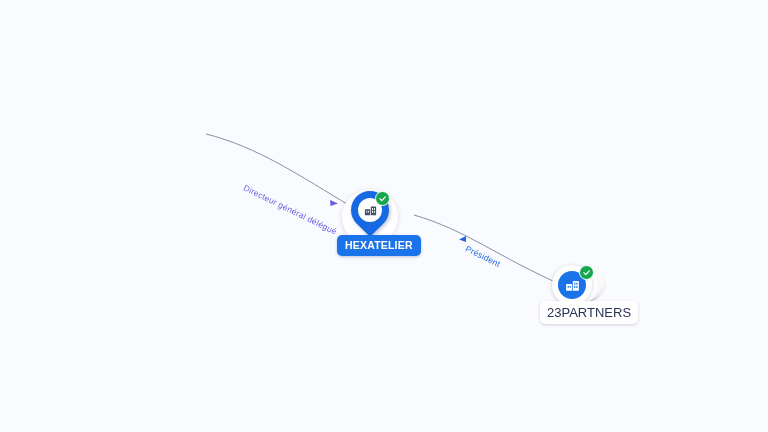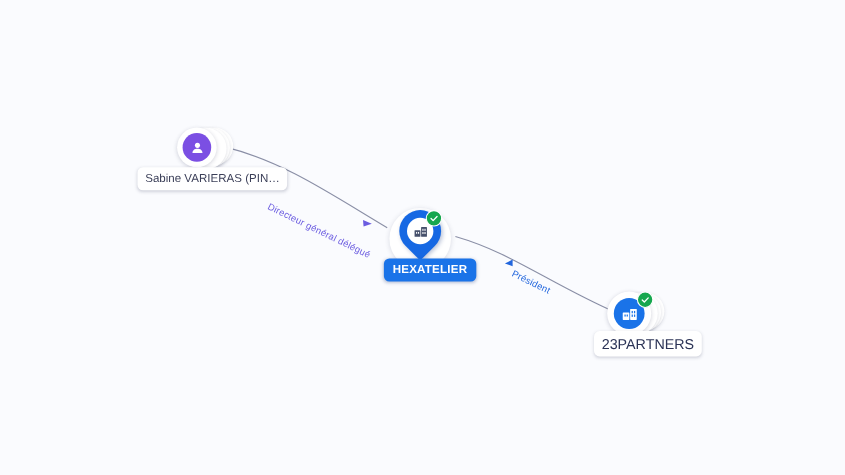--- a/index.html
+++ b/index.html
@@ -82,21 +82,21 @@
     color: #3b3f58;
     white-space: nowrap;
   }
   #person-chip {
     position: absolute;
     left: -35px;
     top: 39px;
   }
 
   
-  #node-pin { left: 349px; top: 185px; }
+  #node-pin { left: 337px; top: 185px; }
   .pin-halo {
     position: absolute;
     left: 5px; top: 4px;
     width: 56px; height: 56px;
     border-radius: 50%;
     background: #ffffff;
     box-shadow: 0 1px 5px rgba(40,45,80,0.16);
   }
   .pin-wrap {
     position: relative;
@@ -220,38 +220,20 @@
     <polygon points="330,200 338,203.5 330.5,206" fill="#6b5ce0"></polygon>
 
     <path d="M 414 215 C 466 230, 500 258, 562 285" fill="none" stroke="#8a8fa6" stroke-width="1"></path>
     <polygon points="466,236 459,239.5 466,242" fill="#2266dd"></polygon>
   </svg>
 
   <div class="edge-label" id="edge-label-dg">Directeur général délégué</div>
 
   <div class="edge-label" id="edge-label-pres">Président</div>
 
-  <div class="node" id="node-person">
-    <div class="person-stack">
-      <div class="stack-card c3"></div>
-      <div class="stack-card c2"></div>
-      <div class="stack-card c1"></div>
-      <div class="person-disc">
-        <div class="person-avatar">
-          <svg width="15" height="15" viewBox="0 0 24 24">
-            <circle cx="12" cy="8.2" r="3.7" fill="#ffffff"></circle>
-            <path d="M4.7 19.5c0-4 3.3-6.2 7.3-6.2s7.3 2.2 7.3 6.2z" fill="#ffffff"></path>
-          </svg>
-        </div>
-      </div>
-    </div>
-    <div id="person-chip">
-      <div class="chip">Sabine VARIERAS (PIN…</div>
-    </div>
-  </div>
 
   <div class="node" id="node-pin">
     <div class="pin-wrap">
       <div class="pin-halo"></div>
       <div class="pin-shape"></div>
       <div class="pin-inner">
         <svg width="15" height="15" viewBox="0 0 24 24">
           <rect x="3" y="10" width="8.5" height="9.5" rx="0.8" fill="#46506b"></rect>
           <rect x="12.5" y="5.5" width="8.5" height="14" rx="0.8" fill="#46506b"></rect>
           <rect x="14.4" y="8" width="1.6" height="3" fill="#ffffff"></rect>

